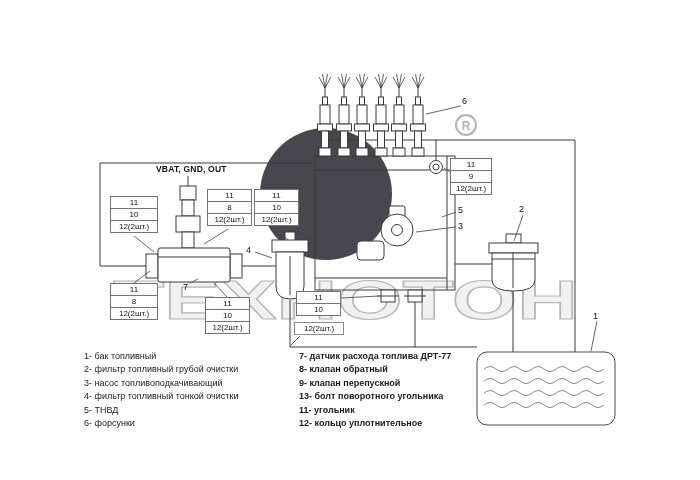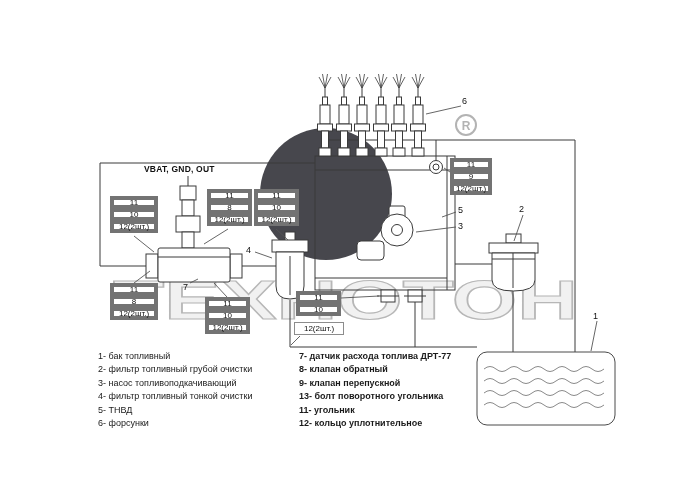--- a/index.html
+++ b/index.html
@@ -1,20 +1,20 @@
 <!DOCTYPE html>
 <html><head>
 <meta charset="utf-8">
 <style>
   html,body{margin:0;padding:0;background:#fff;}
   .canvas{position:relative;width:700px;height:480px;background:#fff;overflow:hidden;
           font-family:"Liberation Sans",sans-serif;color:#111;}
   .canvas svg{position:absolute;left:0;top:0;}
   .co-stack{position:absolute;display:flex;flex-direction:column;}
-  .co{box-sizing:border-box;height:13px;border:4px solid #737373;background:#fff;
+  .co{box-sizing:border-box;height:13px;border:1px solid #737373;background:#fff;
       display:flex;align-items:center;justify-content:center;font-size:8px;color:#111;
       margin-top:-1px;line-height:1;}
   .co:first-child{margin-top:0;}
   .co-single{position:absolute;box-sizing:border-box;height:13px;border:1px solid #8c8c8c;
       background:#fff;display:flex;align-items:center;justify-content:center;font-size:8px;
       color:#111;line-height:1;}
   .plabel{position:absolute;font-size:9px;color:#111;line-height:1;}
   .vbat{position:absolute;font-size:8.5px;font-weight:bold;color:#111;letter-spacing:.2px;line-height:1;}
   .legend{position:absolute;font-size:9px;color:#1a1a1a;line-height:13.4px;white-space:nowrap;}
 </style>
@@ -135,21 +135,21 @@
       <line x1="461" y1="106" x2="426" y2="114"></line>
       <line x1="456" y1="212" x2="442" y2="217"></line>
       <line x1="456" y1="227" x2="416" y2="232"></line>
       <line x1="523" y1="215" x2="514" y2="241"></line>
       <line x1="597" y1="321" x2="591" y2="351"></line>
       <line x1="255" y1="252" x2="272" y2="258"></line>
       <line x1="190" y1="283" x2="198" y2="279"></line>
     </g>
   </svg>
 
-  <div class="vbat" style="left:144px;top:165px;">VBAT, GND, OUT</div>
+  <div class="vbat" style="left:156px;top:165px;">VBAT, GND, OUT</div>
 
   <div class="co-stack" style="left:110px;top:196px;width:48px;">
     <div class="co">11</div>
     <div class="co">10</div>
     <div class="co">12(2шт.)</div>
   </div>
 
   <div class="co-stack" style="left:207px;top:189px;width:45px;">
     <div class="co">11</div>
     <div class="co">8</div>
@@ -187,21 +187,21 @@
   <div class="co-single" style="left:294px;top:322px;width:50px;">12(2шт.)</div>
 
   <div class="plabel" style="left:462px;top:97px;">6</div>
   <div class="plabel" style="left:458px;top:206px;">5</div>
   <div class="plabel" style="left:458px;top:222px;">3</div>
   <div class="plabel" style="left:519px;top:205px;">2</div>
   <div class="plabel" style="left:593px;top:312px;">1</div>
   <div class="plabel" style="left:246px;top:246px;">4</div>
   <div class="plabel" style="left:183px;top:283px;">7</div>
 
-  <div class="legend" style="left:98px;top:350px;">
+  <div class="legend" style="left:84px;top:350px;">
     <div>1- бак топливный</div>
     <div>2- фильтр топливный грубой очистки</div>
     <div>3- насос топливоподкачивающий</div>
     <div>4- фильтр топливный тонкой очистки</div>
     <div>5- ТНВД</div>
     <div>6- форсунки</div>
   </div>
   <div class="legend" style="left:299px;top:350px;font-weight:bold;">
     <div>7- датчик расхода топлива ДРТ-77</div>
     <div>8- клапан обратный</div>

